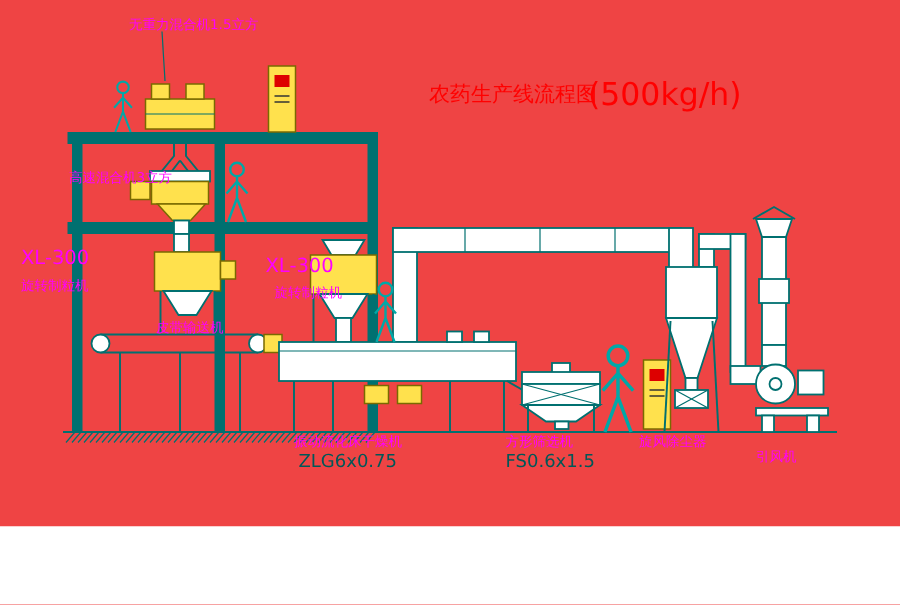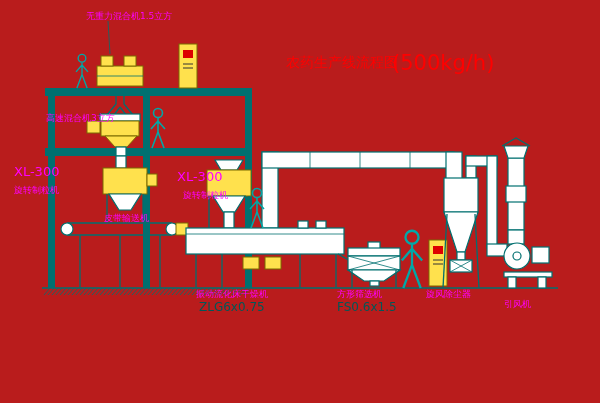--- a/index.html
+++ b/index.html
@@ -1,16 +1,16 @@
 <!DOCTYPE html>
 <html style="--line: #007070; --label: #ff00ff; --title: #ff0000; --equipment-yellow: #ffe14d; --equipment-stroke: #7a6a00; --person: #00a8a8; --red-mark: #dd0000; --model-text: #005858;"><head>
 <meta charset="utf-8">
 <style>
   html,body { margin:0; padding:0; background:#fff; }
-  #canvas { position:relative; width:600px; height:403px; background:#b91c1c; overflow:hidden; }
+  #canvas { position:relative; width:600px; height:351px; background:#ef4444; overflow:hidden; }
   svg { display:block; }
   text { font-family:"DejaVu Sans", sans-serif; }
 
   .ln     { stroke:var(--line,#007070); fill:none; stroke-width:1.3; }
   .lnthin { stroke:var(--line,#007070); fill:none; stroke-width:0.8; }
   .lnw    { stroke:var(--line,#007070); fill:#ffffff; stroke-width:1.2; }
   .solid  { fill:var(--line,#007070); stroke:none; }
   .equip  { fill:var(--equipment-yellow,#ffe14d); stroke:var(--equipment-stroke,#7a6a00); stroke-width:1; }
   .redmark{ fill:var(--red-mark,#dd0000); stroke:none; }
   .dark   { stroke:#333333; stroke-width:1; fill:none; }

